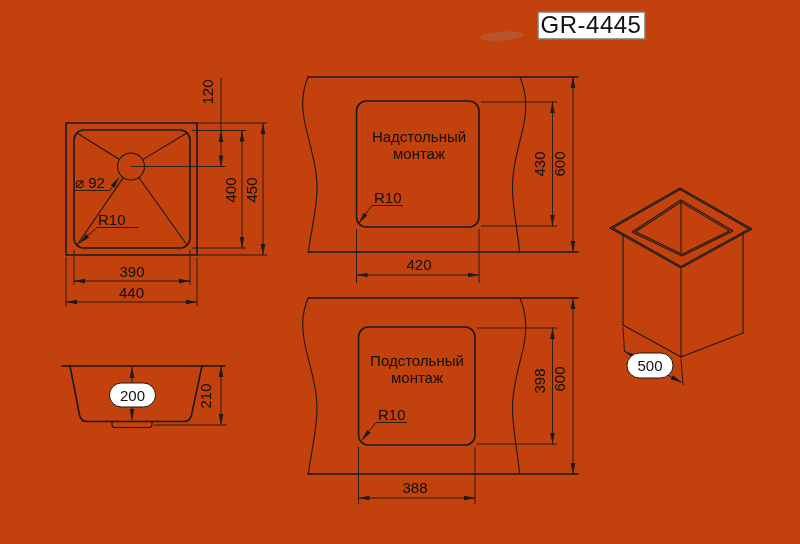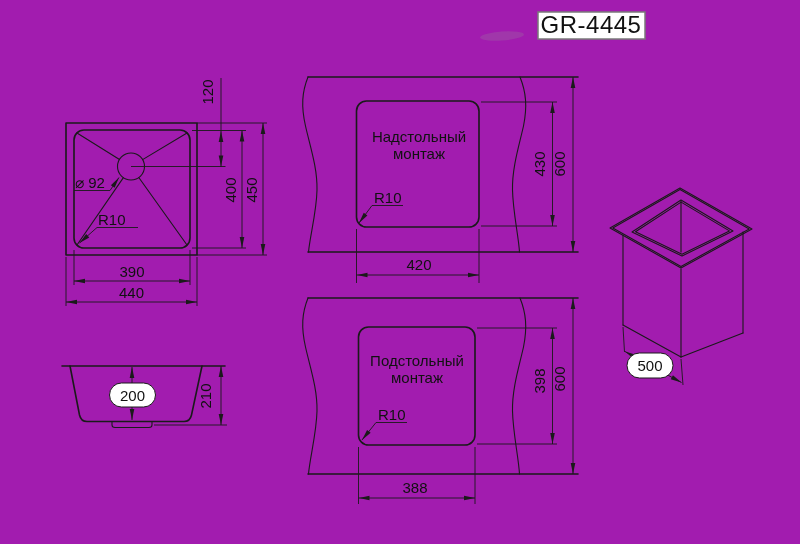--- a/index.html
+++ b/index.html
@@ -1,16 +1,16 @@
 <!DOCTYPE html>
 <html><head>
 <meta charset="utf-8">
 <style>
   html,body{margin:0;padding:0;background:#ffffff;}
-  .stage{position:relative;width:800px;height:544px;background:#a21caf;overflow:hidden;}
+  .stage{position:relative;width:800px;height:544px;background:#c2410c;overflow:hidden;}
   svg{display:block;}
   svg text{font-family:"Liberation Sans","DejaVu Sans",sans-serif;fill:#111;}
   .dimtxt{font-size:15px;}
   .lbltxt{font-size:15px;}
   .modeltxt{font-size:24px;letter-spacing:0.5px;}
   .ol{stroke:#1a1a1a;stroke-width:1.6;fill:none;stroke-linecap:round;stroke-linejoin:round;}
   .ol2{stroke:#1a1a1a;stroke-width:1.1;fill:none;stroke-linecap:round;stroke-linejoin:round;}
   .tl{stroke:#1a1a1a;stroke-width:0.9;fill:none;stroke-linecap:butt;}
   .cap{stroke:#1a1a1a;stroke-width:1;fill:#ffffff;}
   .badge{stroke:#7a7a7a;stroke-width:1.5;fill:#ffffff;}

